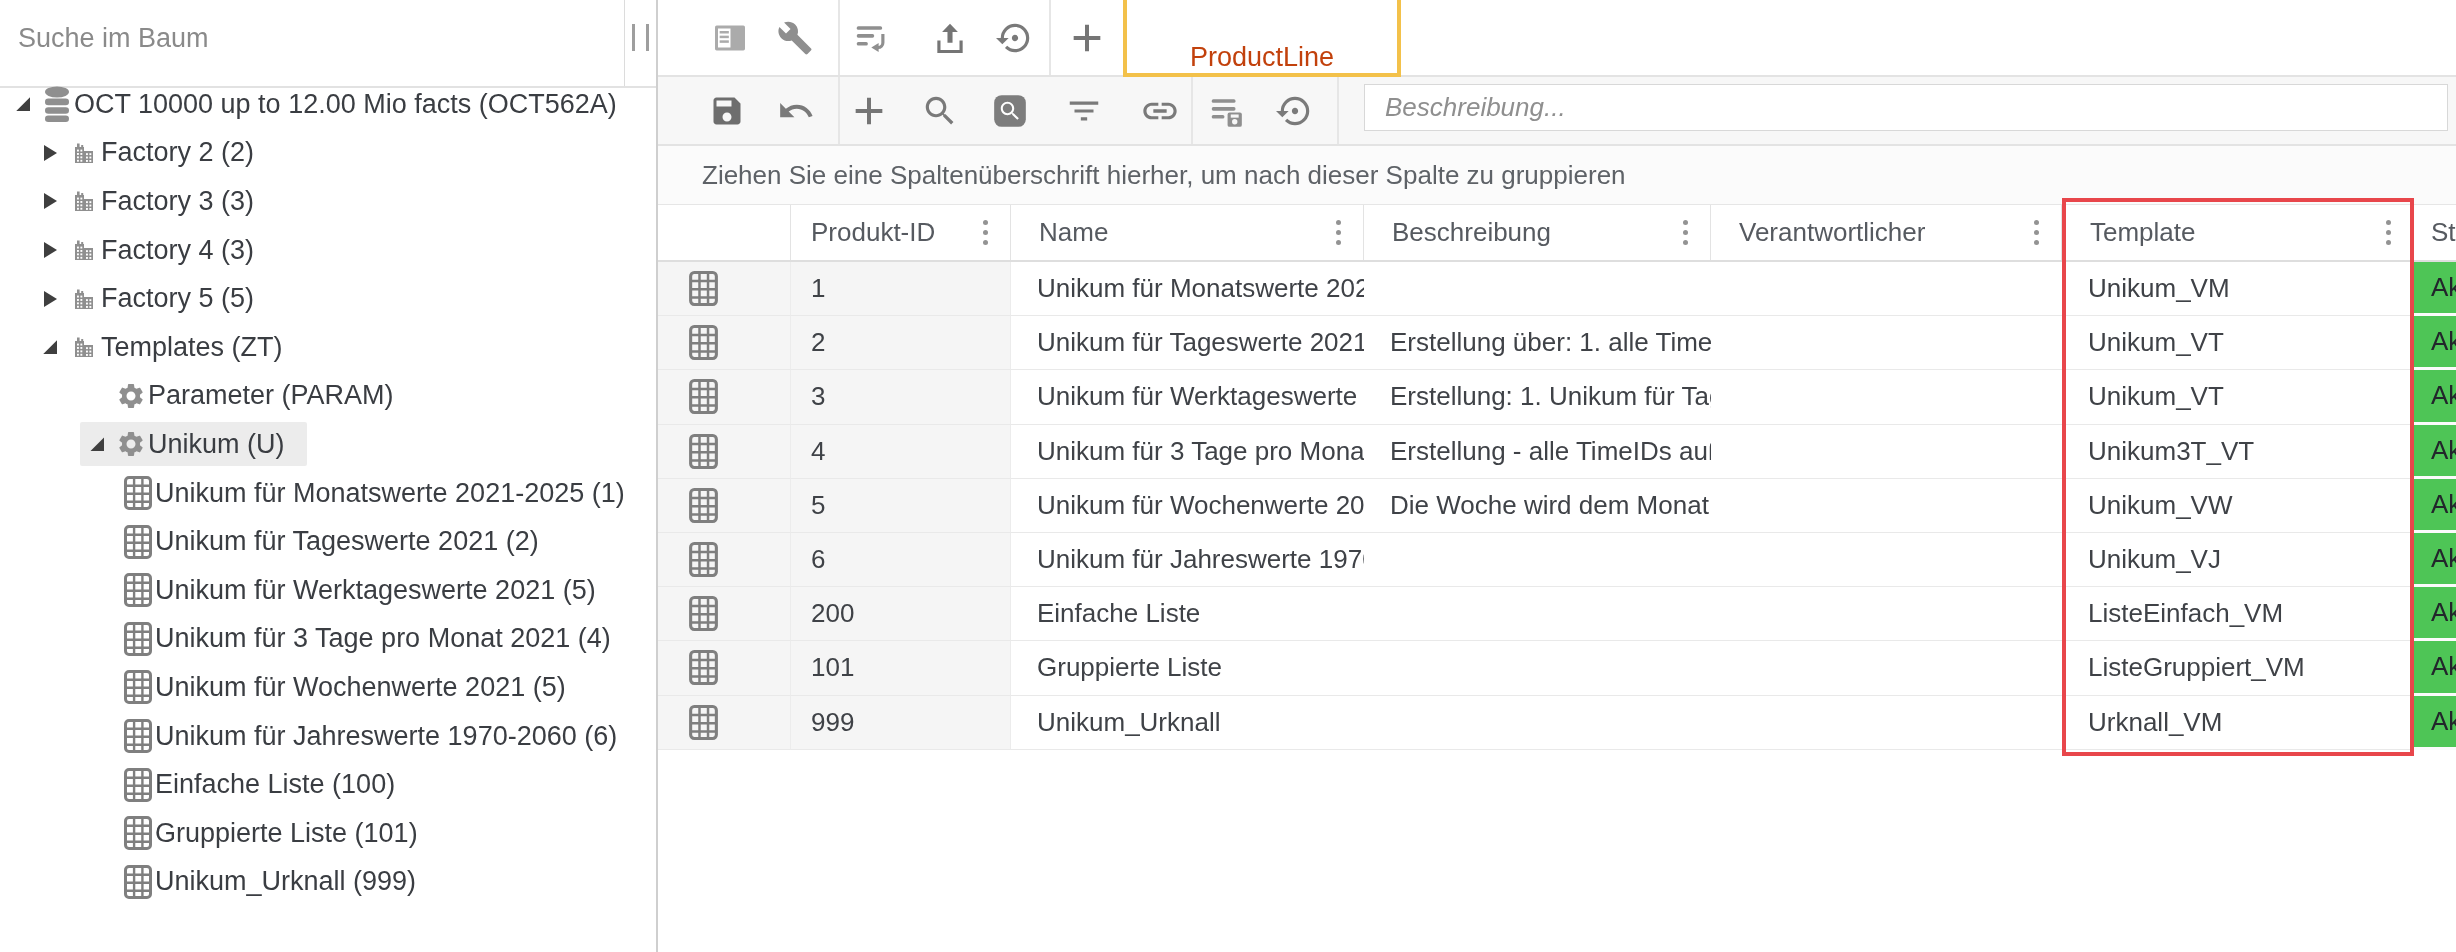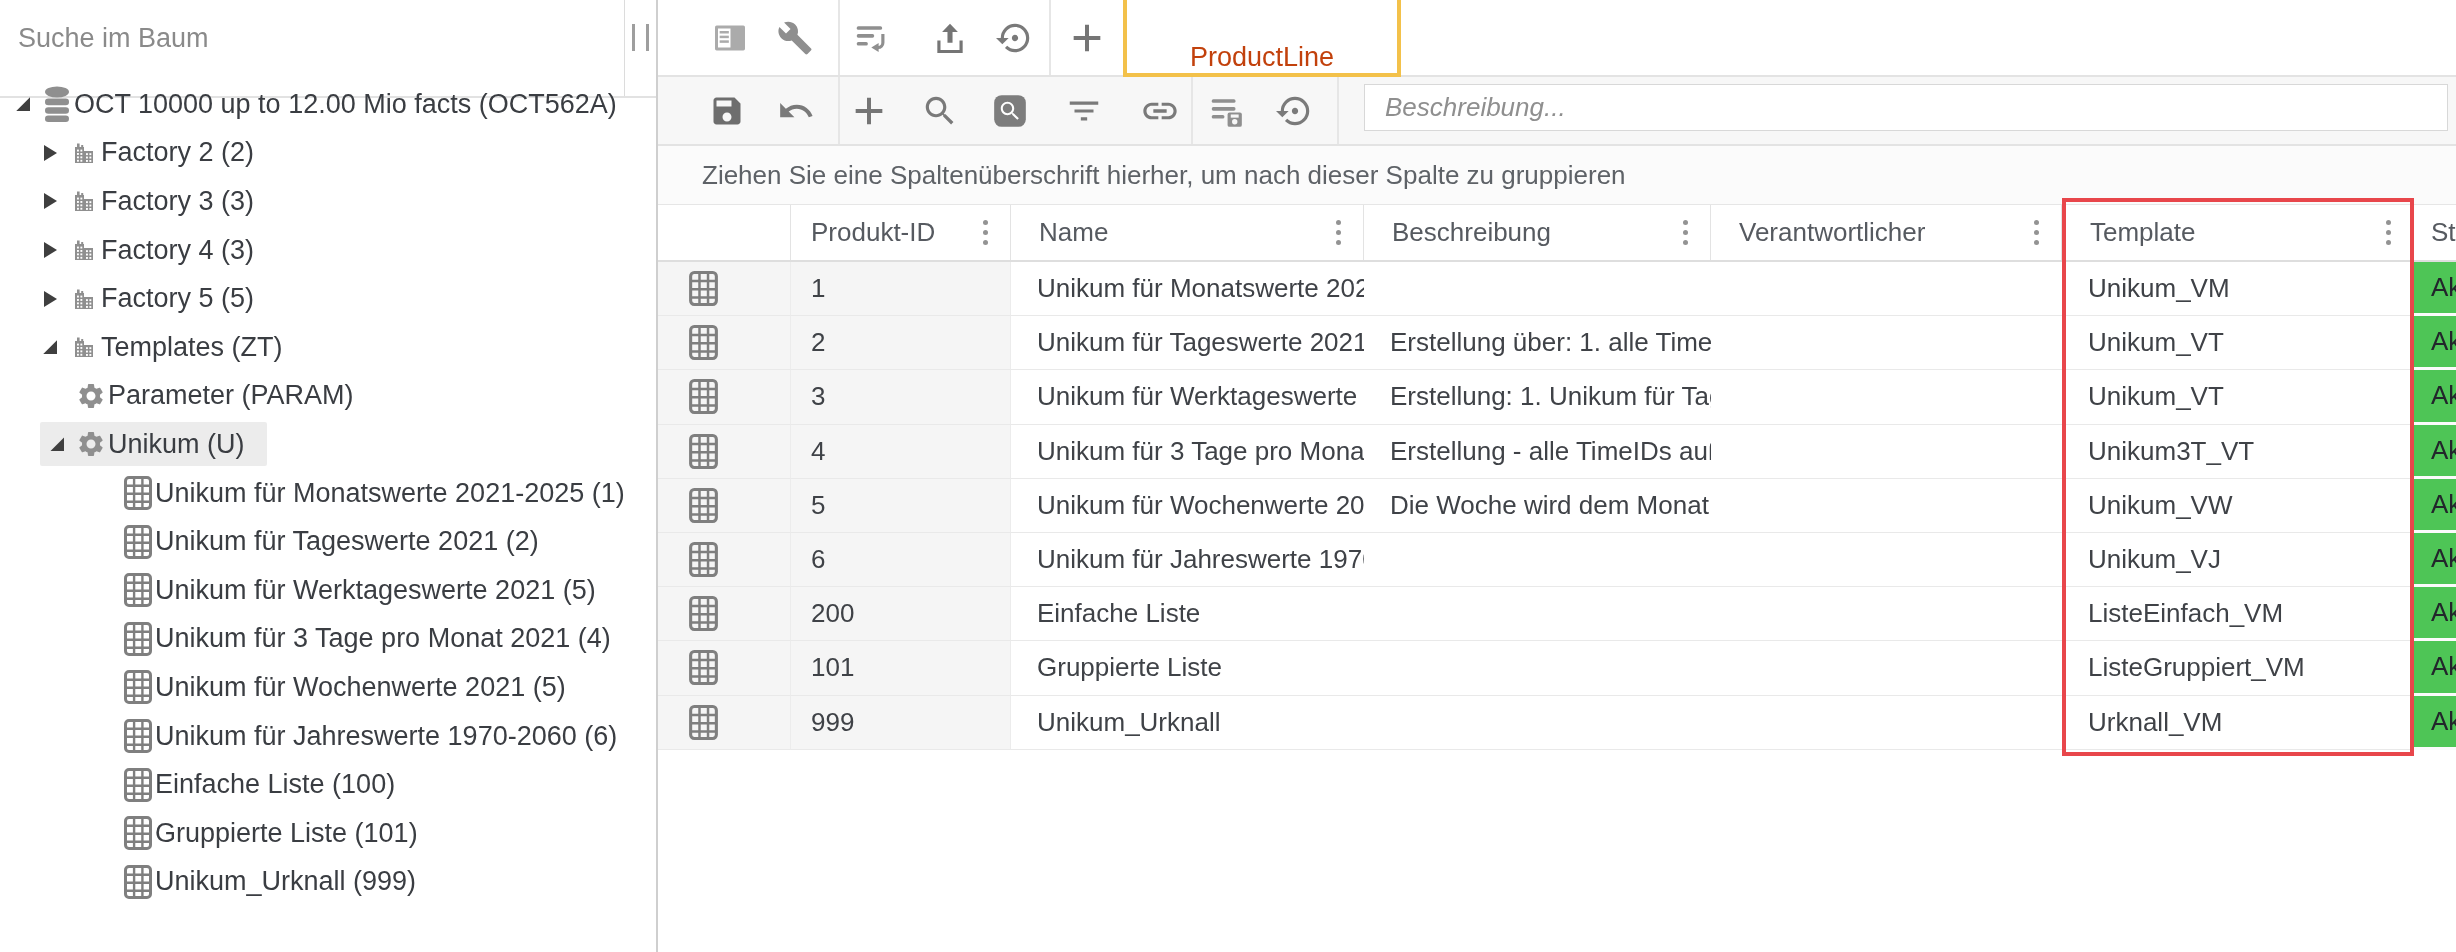--- a/index.html
+++ b/index.html
@@ -3,30 +3,30 @@
 <meta charset="utf-8">
 <style>
   html,body{margin:0;padding:0;background:#fff;}
   .app{position:relative;width:2456px;height:952px;overflow:hidden;background:#fff;
        font-family:"Liberation Sans",sans-serif;color:#3d4045;}
   svg{display:block}
 
   
   .left-panel{position:absolute;left:0;top:0;width:658px;height:952px;box-sizing:border-box;
               border-right:2px solid #cfcfcf;background:#fff;}
-  .search-row{position:relative;height:98px;box-sizing:border-box;border-bottom:2px solid #e2e2e2;}
+  .search-row{position:relative;height:88px;box-sizing:border-box;border-bottom:2px solid #e2e2e2;}
   .search-input{position:absolute;left:16px;top:14px;width:560px;height:46px;border:none;outline:none;
                 background:transparent;font-family:inherit;font-size:27px;color:#6e6e6e;}
   .search-input::placeholder{color:#8a8a8a;opacity:1;}
   .search-vline{position:absolute;left:624px;top:0;bottom:0;width:1px;background:#dcdcdc;}
   .splitter{position:absolute;left:632px;top:24px;width:11px;height:27px;
             border-left:3px solid #9e9e9e;border-right:3px solid #9e9e9e;cursor:col-resize;}
   .tree{position:absolute;left:0;top:80px;right:0;bottom:0;overflow:hidden;}
   .titem{height:48.6px;display:flex;align-items:center;cursor:pointer;}
-  .lvl0{padding-left:6px}.lvl1{padding-left:33px}.lvl2{padding-left:40px}.lvl3{padding-left:87px}
+  .lvl0{padding-left:6px}.lvl1{padding-left:33px}.lvl2{padding-left:80px}.lvl3{padding-left:87px}
   .inner{display:inline-flex;align-items:center;height:44px;padding-right:22px;border-radius:2px;}
   .titem.selected .inner{background:#ececec;}
   .exp{width:34px;flex:none;display:flex;align-items:center;justify-content:center;}
   .tri-c{width:0;height:0;border-left:13px solid #3f3f3f;border-top:8px solid transparent;border-bottom:8px solid transparent;}
   .tri-e{width:14px;height:14px;background:#3f3f3f;clip-path:polygon(100% 0,100% 100%,0 100%);}
   .ticon{width:34px;flex:none;display:flex;align-items:center;justify-content:center;}
   .tlabel{font-size:27px;white-space:nowrap;color:#3a3d42;}
 
   
   .main{position:absolute;left:658px;top:0;width:1798px;height:952px;background:#fff;}

